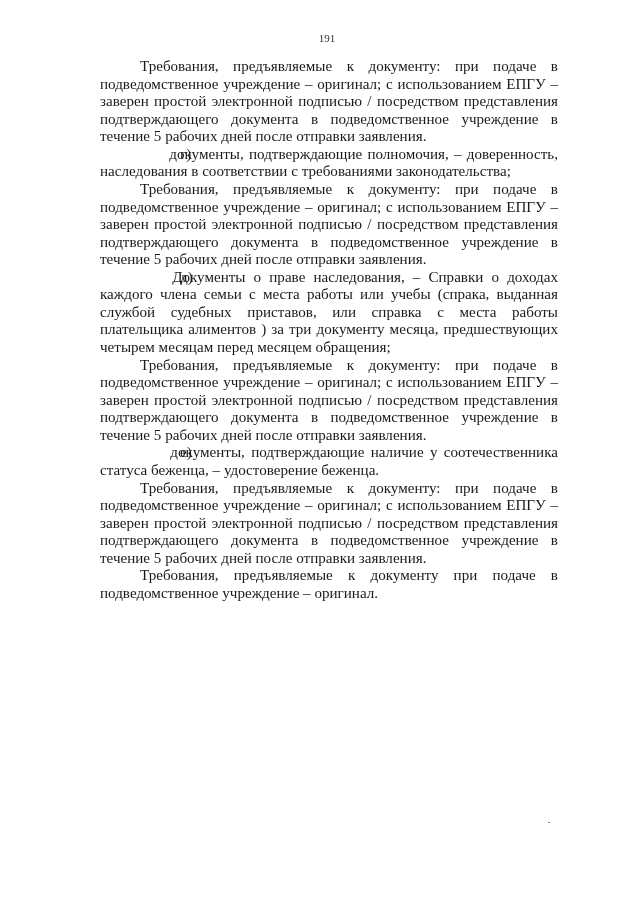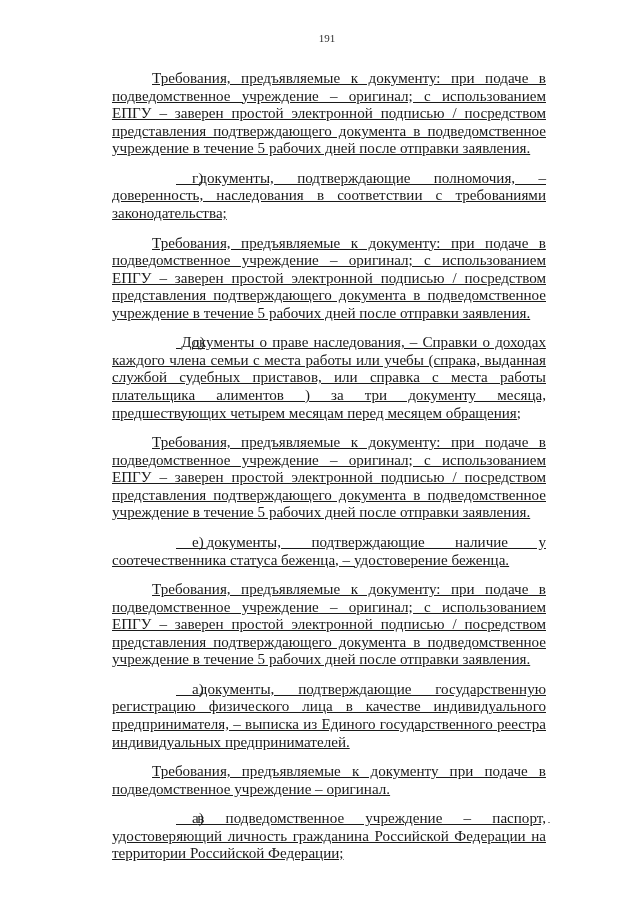--- a/index.html
+++ b/index.html
@@ -10,21 +10,21 @@
   .page-number {
     position: absolute; top: 32px; left: 0; width: 640px; text-align: center;
     font-family: "Liberation Serif", serif; font-size: 11px; color: #333;
   }
   .body-text {
     position: absolute; left: 93px; top: 58px; width: 458px;
     font-family: "Liberation Serif", serif; font-size: 15.1px; line-height: 17.56px;
     color: #1a1a1a;
   }
   .body-text p {
-    margin: 12px; text-align: justify; text-indent: 40px; text-decoration: underline;
+    margin: 0; text-align: justify; text-indent: 40px;
   }
   .body-text p.item { text-indent: 40px; }
   .lbl { display: inline-block; width: 24px; }
   .artifact-dot {
     position: absolute; left: 541px; top: 822px; width: 2px; height: 1px; background: #888;
   }
 </style>
 </head>
 <body>
 
@@ -32,19 +32,17 @@
   <div class="page-number">191</div>
 
   <div class="body-text">
     <p><span>Требования, предъявляемые к документу: при подаче в подведомственное учреждение – оригинал; с использованием ЕПГУ – заверен простой электронной подписью / посредством представления подтверждающего документа в подведомственное учреждение в течение 5 рабочих дней после отправки заявления.</span></p>
     <p class="item"><span class="lbl">г)</span> <span>документы, подтверждающие полномочия, – доверенность, наследования в соответствии с требованиями законодательства;</span></p>
     <p><span>Требования, предъявляемые к документу: при подаче в подведомственное учреждение – оригинал; с использованием ЕПГУ – заверен простой электронной подписью / посредством представления подтверждающего документа в подведомственное учреждение в течение 5 рабочих дней после отправки заявления.</span></p>
     <p class="item"><span class="lbl">д)</span> <span>Документы о праве наследования, – Справки о доходах каждого члена семьи с места работы или учебы (спрака, выданная службой судебных приставов, или справка с места работы плательщика алиментов ) за три документу месяца, предшествующих четырем месяцам перед месяцем обращения;</span></p>
     <p><span>Требования, предъявляемые к документу: при подаче в подведомственное учреждение – оригинал; с использованием ЕПГУ – заверен простой электронной подписью / посредством представления подтверждающего документа в подведомственное учреждение в течение 5 рабочих дней после отправки заявления.</span></p>
     <p class="item"><span class="lbl">е)</span> <span>документы, подтверждающие наличие у соотечественника статуса беженца, – удостоверение беженца.</span></p>
     <p><span>Требования, предъявляемые к документу: при подаче в подведомственное учреждение – оригинал; с использованием ЕПГУ – заверен простой электронной подписью / посредством представления подтверждающего документа в подведомственное учреждение в течение 5 рабочих дней после отправки заявления.</span></p>
-    <p class="item"><span class="lbl">а)</span> <span>документы, подтверждающие государственную регистрацию физического лица в качестве индивидуального предпринимателя, – выписка из Единого государственного реестра индивидуальных предпринимателей.</span></p>
     <p><span>Требования, предъявляемые к документу при подаче в подведомственное учреждение – оригинал.</span></p>
-    <p class="item"><span class="lbl">а)</span> <span>в подведомственное учреждение – паспорт, удостоверяющий личность гражданина Российской Федерации на территории Российской Федерации;</span></p>
   </div>
 
   <div class="artifact-dot"></div>
 </div>
 
 </body></html>

